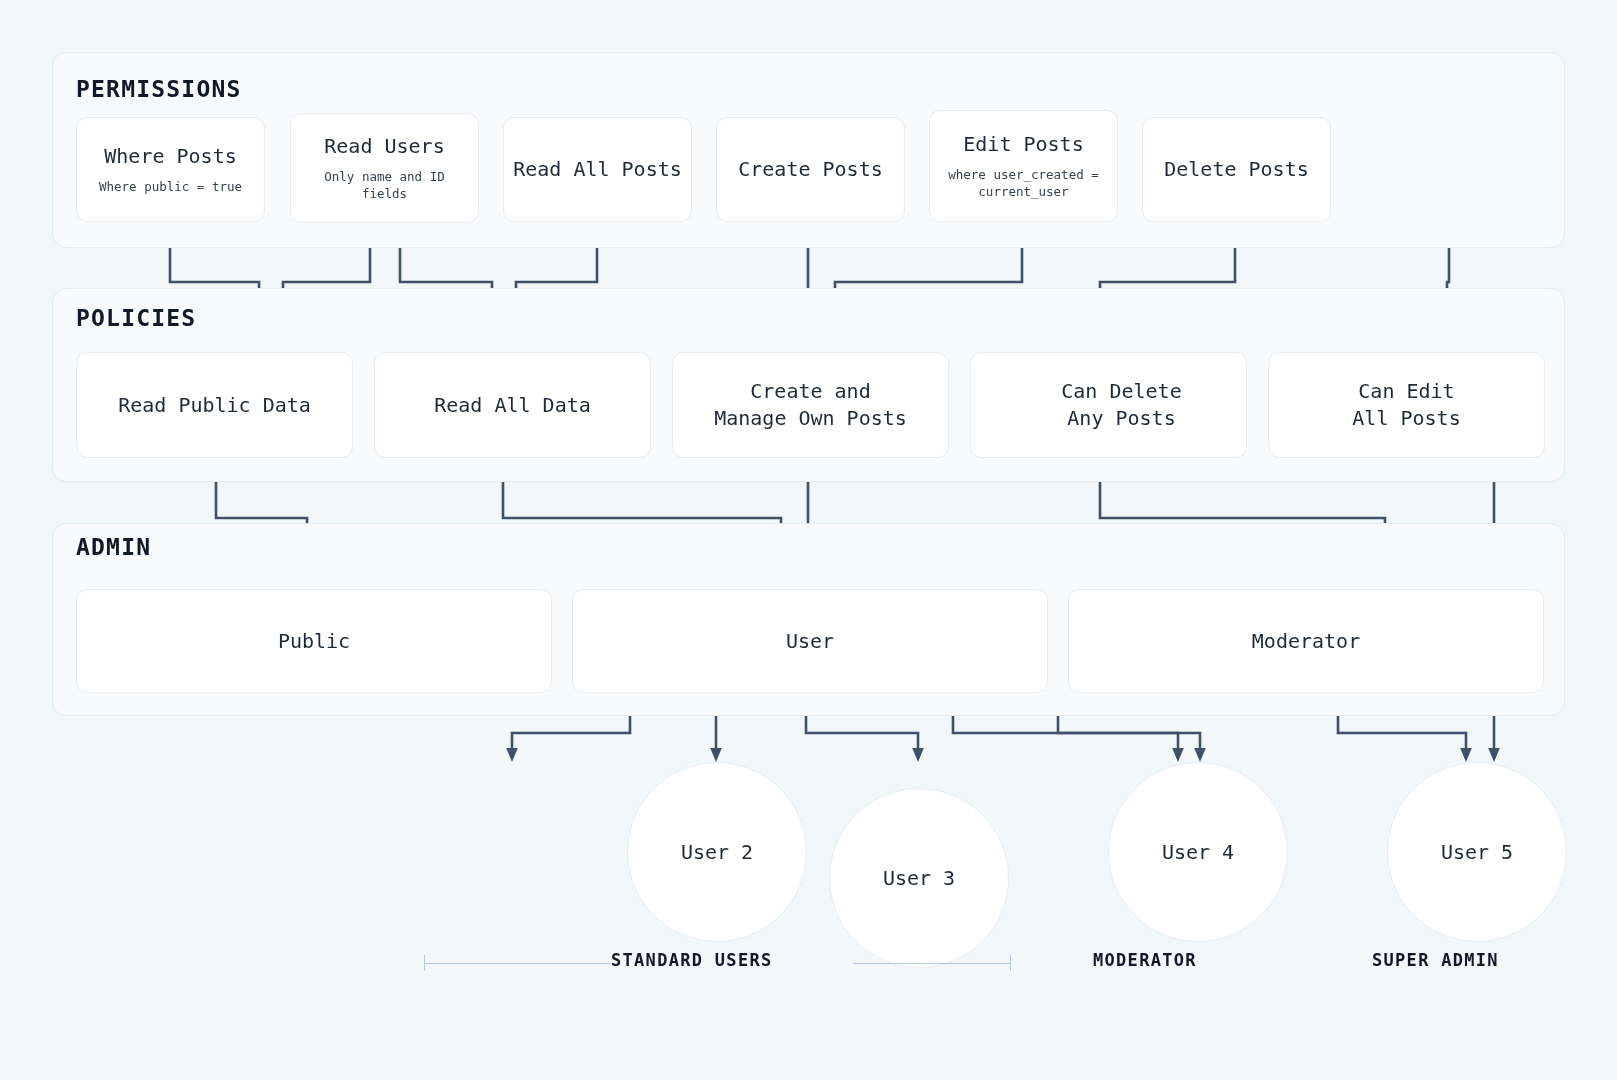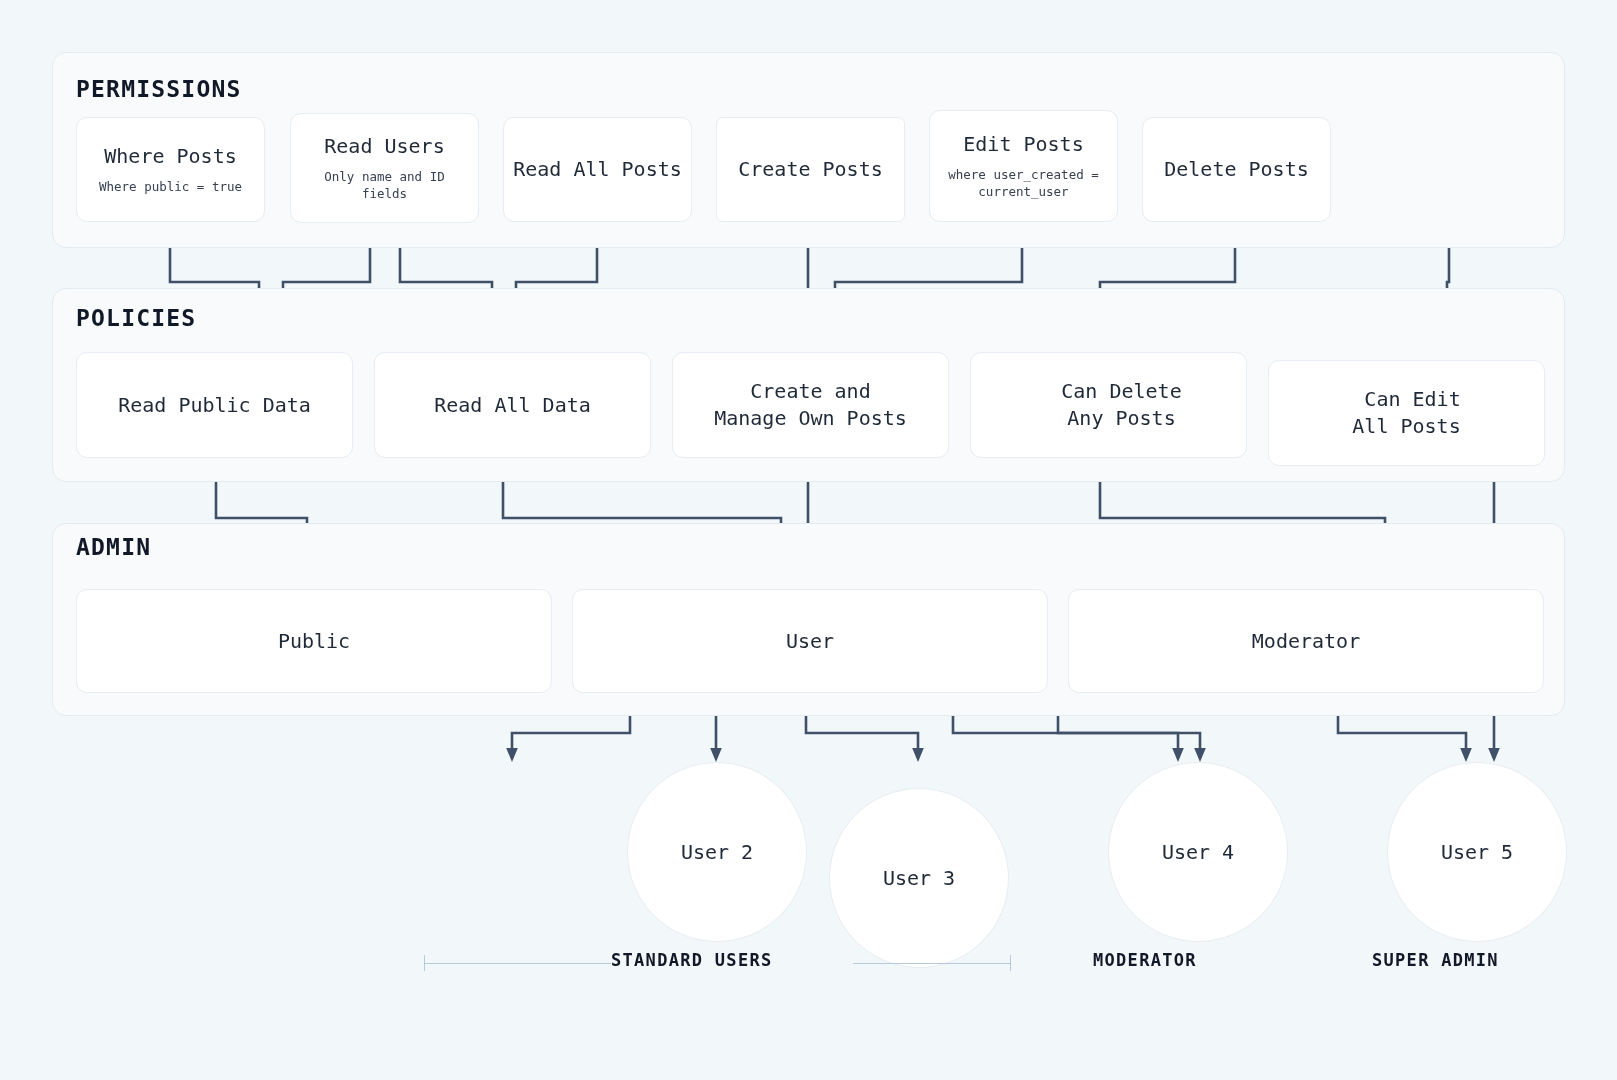--- a/index.html
+++ b/index.html
@@ -168,21 +168,21 @@
 
   <div class="card" style="left:290px;top:113px;width:189px;height:110px;">
     <div class="t">Read Users</div>
     <div class="s">Only name and ID fields</div>
   </div>
 
   <div class="card" style="left:503px;top:117px;width:189px;height:105px;">
     <div class="t">Read All Posts</div>
   </div>
 
-  <div class="card" style="left:716px;top:117px;width:189px;height:105px;border-radius:7px;">
+  <div class="card" style="left:716px;top:117px;width:189px;height:105px;">
     <div class="t">Create Posts</div>
   </div>
 
   <div class="card" style="left:929px;top:110px;width:189px;height:112px;align-items:center;">
     <div class="t">Edit Posts</div>
     <div class="s">where user_created =
 current_user</div>
   </div>
 
   <div class="card" style="left:1142px;top:117px;width:189px;height:105px;">
@@ -204,21 +204,21 @@
   <div class="card" style="left:672px;top:352px;width:277px;height:106px;">
     <div class="t">Create and
 Manage Own Posts</div>
   </div>
 
   <div class="card" style="left:970px;top:352px;width:277px;height:106px;padding-left:34px;">
     <div class="t">Can Delete
 Any Posts</div>
   </div>
 
-  <div class="card" style="left:1268px;top:360px;width:277px;height:106px;text-align:right;">
+  <div class="card" style="left:1268px;top:352px;width:277px;height:106px;">
     <div class="t">Can Edit
 All Posts</div>
   </div>
 
   <div class="panel" style="left:52px;top:523px;width:1513px;height:193px;"></div>
   <div class="panel-title" style="left:76px;top:534px;">ADMIN</div>
 
   <div class="card role-card" style="left:76px;top:589px;width:476px;height:104px;">
     <div class="t">Public</div>
   </div>

